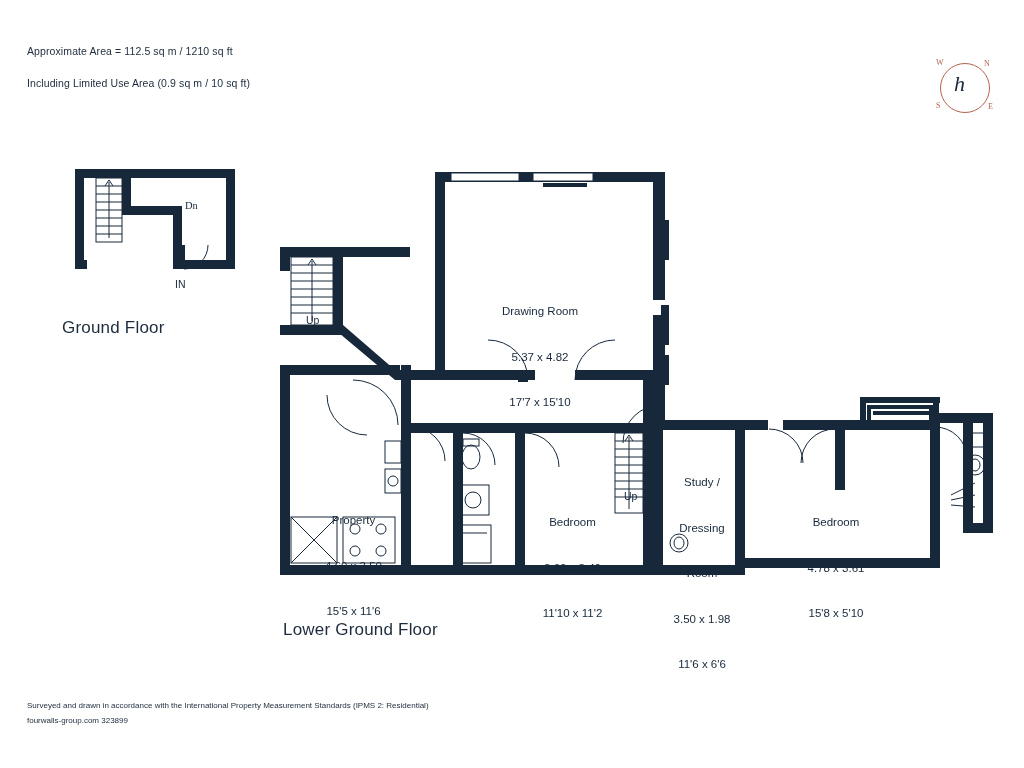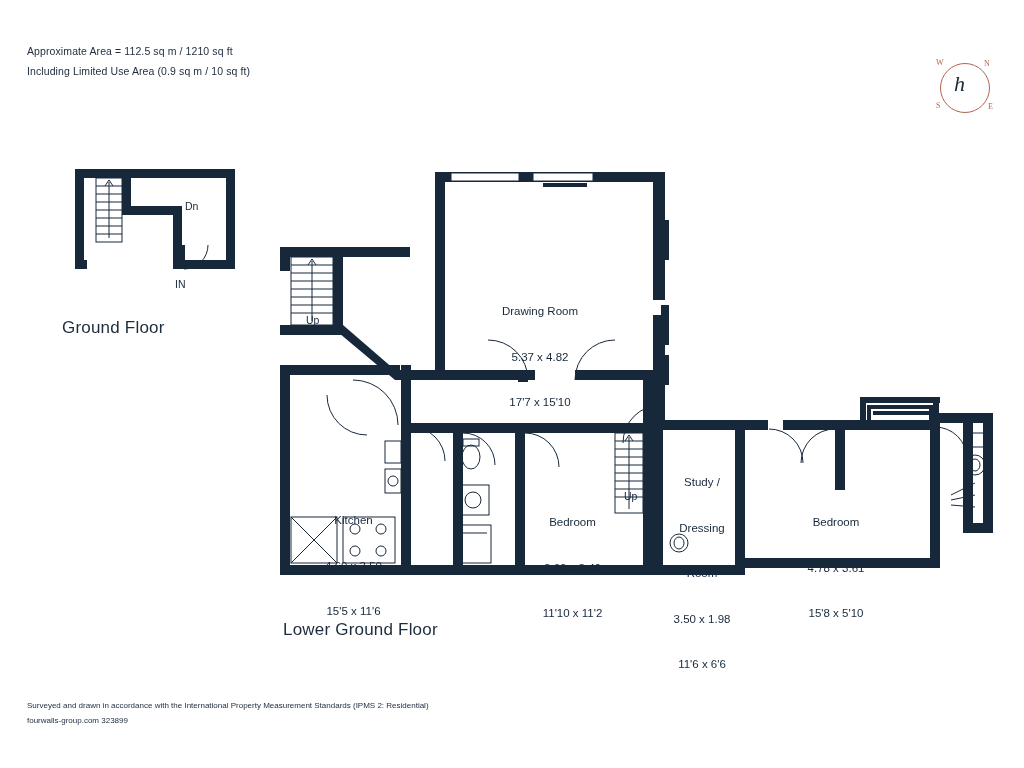--- a/index.html
+++ b/index.html
@@ -20,21 +20,21 @@
     inset: 0;
   }
   .hdr {
     position: absolute;
     left: 27px;
     top: 45px;
     font-size: 10.5px;
     color: #1d2b3c;
     letter-spacing: 0.1px;
   }
-  .hdr .line2 { margin-top: 8px; }
+  .hdr .line2 { margin-top: 20px; }
 
   .footer {
     position: absolute;
     left: 27px;
     bottom: 40px;
     font-size: 8px;
     color: #1d2b3c;
     line-height: 1.9;
     margin-top: 28px;
   }
@@ -156,21 +156,21 @@
       <line x1="35" y1="70" x2="35" y2="14"></line>
       <path d="M31,18 L35,12 L39,18" fill="none"></path>
     </g>
 
     <g>
       <path d="M110,101 A24,24 0 0,0 134,77" fill="none" stroke="#17283b" stroke-width="1"></path>
       <rect x="108" y="77" width="3" height="24" fill="#17283b"></rect>
     </g>
   </svg>
 
-  <div class="tinytext" style="left:185px; top:200px;">Dn</div>
+  <div class="tinytext" style="left:185px; top:200px;font-family:Liberation Serif, serif;">Dn</div>
   <div class="tinytext" style="left:175px; top:278px;">IN</div>
 
   <div class="floor-label" id="gf-label">Ground Floor</div>
 
   <svg width="740" height="440" viewBox="0 0 740 440" style="position:absolute; left:275px; top:165px;">
 
     <g fill="#17283b">
 
       <rect x="160" y="7" width="230" height="10"></rect>
       <rect x="160" y="7" width="10" height="208"></rect>
@@ -337,21 +337,21 @@
   <div class="tinytext" style="left:306px; top:314px;">Up</div>
   <div class="tinytext" style="left:624px; top:490px;">Up</div>
 
   <div class="room" style="left:460px; top:274px; width:160px;">
     <span class="nm">Drawing Room</span>
     <span class="d1">5.37 x 4.82</span>
     <span class="d2">17'7 x 15'10</span>
   </div>
 
   <div class="room" style="left:281px; top:483px; width:145px;">
-    <span class="nm">Kitchen</span>
+    <span class="nm">Property</span>
     <span class="d1">4.69 x 3.50</span>
     <span class="d2">15'5 x 11'6</span>
   </div>
 
   <div class="room" style="left:505px; top:485px; width:135px;">
     <span class="nm">Bedroom</span>
     <span class="d1">3.60 x 3.40</span>
     <span class="d2">11'10 x 11'2</span>
   </div>
 

